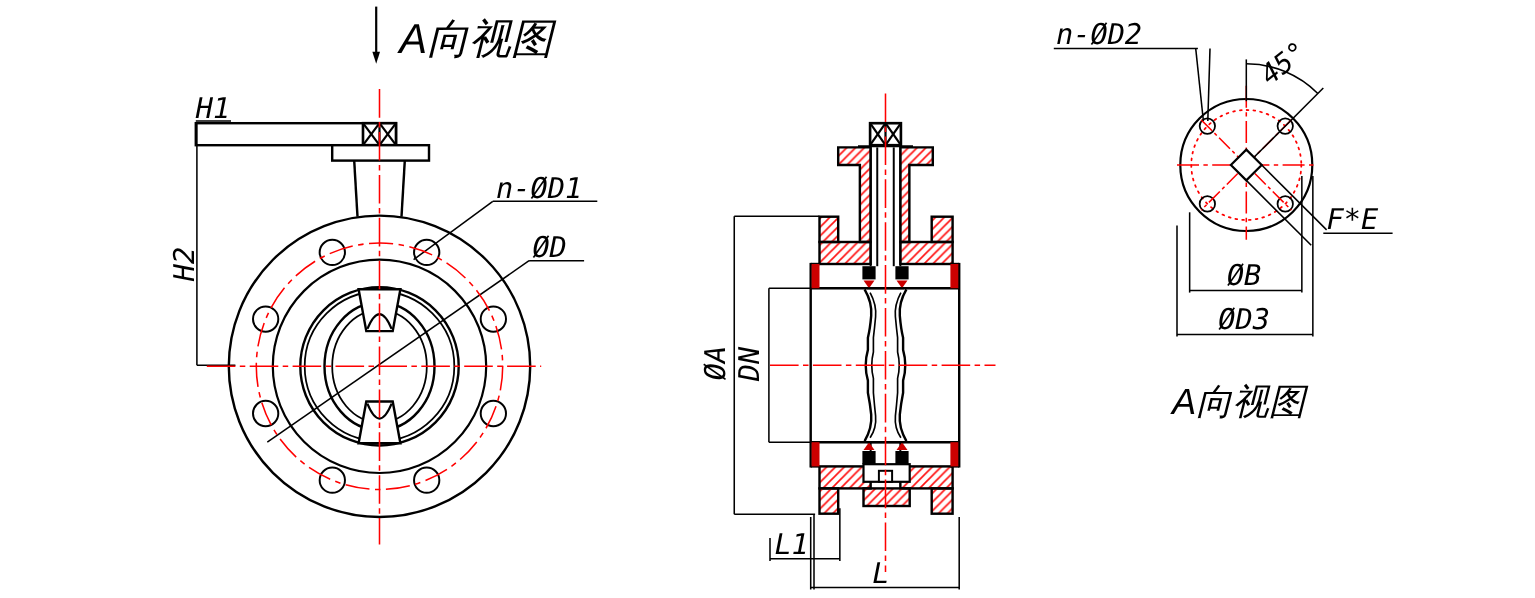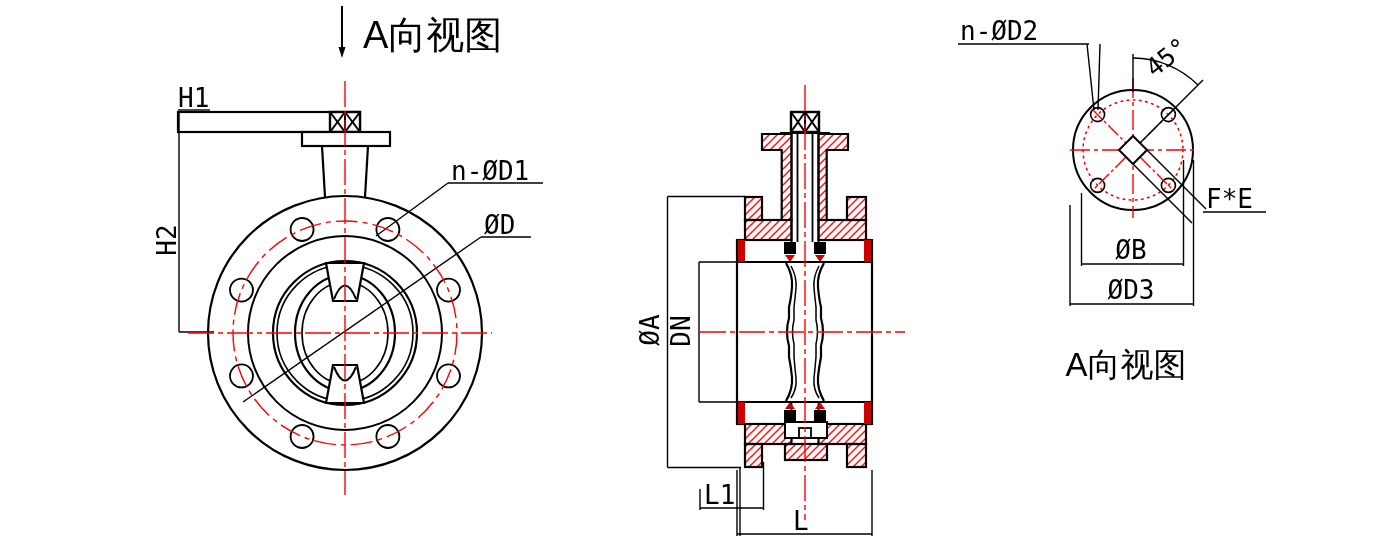--- a/index.html
+++ b/index.html
@@ -2,20 +2,21 @@
 <html><head>
 <meta charset="utf-8">
 <style>
   html,body{margin:0;padding:0;background:#ffffff;}
   .canvas{
     position:relative;
     width:1395px;height:544px;
     background:#ffffff;
     overflow:hidden;
     font-family:"DejaVu Sans Mono","Liberation Mono",monospace;
+    font-style:italic;
   }
   svg{position:absolute;left:0;top:0;}
   text{fill:#000000;}
   .dim{font-family:"DejaVu Sans Mono","Liberation Mono",monospace;font-size:26px;}
   .dim-small{font-family:"DejaVu Sans Mono","Liberation Mono",monospace;font-size:25px;}
   .cjk{font-family:"Liberation Sans","DejaVu Sans",sans-serif;font-size:38px;}
   .cjk-caption{font-family:"Liberation Sans","DejaVu Sans",sans-serif;font-size:33px;}
 </style>
 </head>
 <body>

